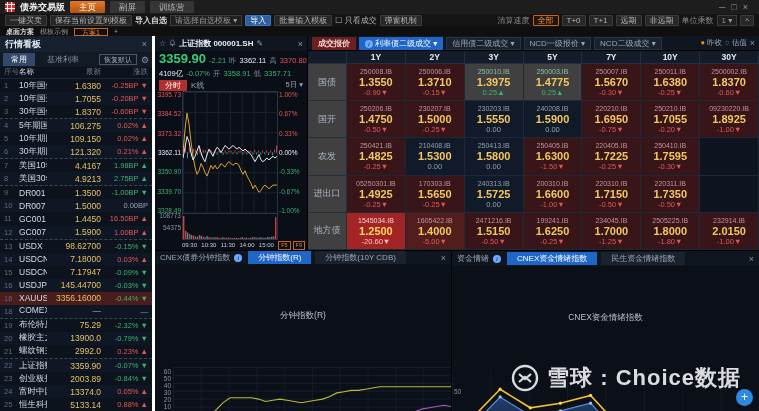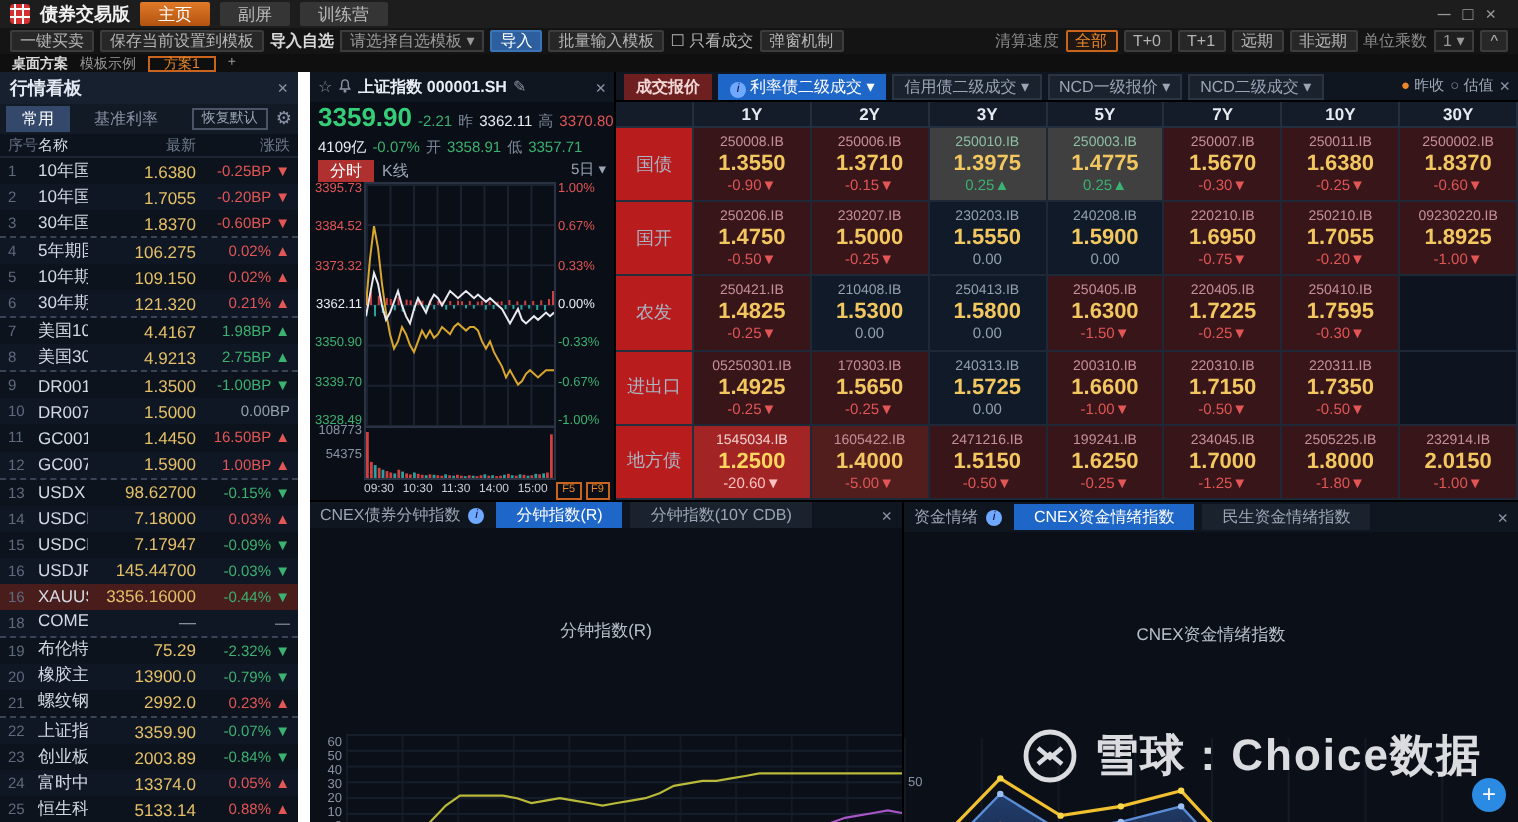--- a/index.html
+++ b/index.html
@@ -20,30 +20,30 @@
   .tbtn.primary { background:#2d5f9e; border-color:#3c74b8; color:#fff; }
   .tsel { background:#1f1f1f; border:1px solid #3c3c3c; padding:0 4px; height:11px; line-height:9px; color:#9a9a9a; white-space:nowrap; }
   .tlabel { color:#d8d8d8; font-weight:bold; white-space:nowrap; }
   .tlabel2 { color:#8a8a8a; white-space:nowrap; }
   .tbtn.orange { border-color:#c8641e; color:#e8882a; background:#201712; }
   #schemebar { height:9px; background:#0f0f0f; display:flex; align-items:center; gap:6px; padding:0 6px; font-size:7px; color:#999; }
   .scheme-on { border:1px solid #c8641e; color:#e8882a; padding:0 7px; height:8px; line-height:7px; }
   
   #main { display:flex; height:375px; }
   
-  #sidebar { width:155px; background:#0d131d; border-right:6px solid #ffffff; display:flex; flex-direction:column; }
+  #sidebar { width:155px; background:#0d131d; border-right:3px solid #ffffff; display:flex; flex-direction:column; }
   .sb-head { height:16px; background:#16202e; display:flex; align-items:center; padding:0 5px; font-size:9px; }
   .sb-title { color:#e3e9f2; font-weight:bold; }
   .xbtn { margin-left:auto; color:#8a93a5; font-size:9px; }
   .sb-tabs { height:15px; background:#121a26; display:flex; align-items:center; gap:4px; padding:0 3px; font-size:8px; }
   .sb-tab { padding:0 8px; height:13px; line-height:13px; color:#8a93a5; }
   .sb-tab.on { background:#34486b; color:#fff; }
   .sb-reset { border:1px solid #4a5568; color:#9aa5b5; font-size:7px; padding:0 4px; height:11px; line-height:9px; margin-left:auto; }
   .gear { color:#8a93a5; font-size:9px; }
-  .sb-cols { height:12px; display:flex; align-items:center; font-size:7.5px; color:#6e7a8d; padding:0 4px; border-bottom:1px solid #1c2533; }
+  .sb-cols { height:12px; display:flex; font-size:7.5px; color:#6e7a8d; padding:0 4px; border-bottom:1px solid #1c2533; }
   #watchlist-rows { flex:1; display:flex; flex-direction:column; }
   .sb-row { flex:1; display:flex; align-items:center; padding:0 4px; font-size:8.5px; }
   .sb-row:nth-child(even) { background:#101724; }
   .sb-row.sel { background:#4a1d1d; }
   .sb-row.sep { border-bottom:1px dashed #3a4456; }
   .sb-i { width:15px; color:#5f6b7e; font-size:7.5px; }
   .sb-n { flex:1; color:#d4dae4; white-space:nowrap; overflow:hidden; }
   .sb-v { width:54px; text-align:right; color:#e5c067; }
   .sb-c { width:47px; text-align:right; font-size:7.5px; }
   .red { color:#e25656; } .grn { color:#3bb271; } .gry { color:#93a0ad; } .wht { color:#e8edf5; }
@@ -83,21 +83,21 @@
   #quotepanel { flex:1; background:#0d1420; display:flex; flex-direction:column; }
   .qp-tabs { height:15px; display:flex; align-items:center; gap:3px; padding:0 4px; font-size:8px; background:#10161f; border-bottom:1px solid #000; }
   .qp-main { background:#6e1f1f; color:#f0d6d6; padding:0 6px; height:13px; line-height:13px; font-weight:bold; }
   .qp-tab { background:#1a222e; border:1px solid #2a3442; color:#9aa5b5; padding:0 5px; height:13px; line-height:11px; white-space:nowrap; }
   .qp-tab.on { background:#1e66c8; border-color:#1e66c8; color:#fff; }
   .info-i { display:inline-block; width:8px; height:8px; border-radius:50%; background:#6fa8ff; color:#103; font-size:6px; line-height:8px; text-align:center; font-style:italic; margin-right:2px; }
   .tgl { font-size:7.5px; color:#9aa5b5; white-space:nowrap; }
   .tgl .dot { color:#e8882a; } .tgl .cir { color:#7a8598; }
   #quote-grid { flex:1; display:grid; grid-template-columns:39px repeat(7,1fr); grid-template-rows:13px repeat(5,1fr); }
   .qh { background:#141c29; border:1px solid #232e3f; border-width:0 1px 1px 0; display:flex; align-items:center; justify-content:center; font-size:8.5px; font-weight:bold; color:#e6ebf2; }
-  .qlbl { background:#b91c1c; border:1px solid #232e3f; border-width:0 1px 1px 0; display:flex; align-items:center; justify-content:center; font-size:9px; color:#aab4c4; }
+  .qlbl { background:#404040; border:1px solid #232e3f; border-width:0 1px 1px 0; display:flex; align-items:center; justify-content:center; font-size:9px; color:#aab4c4; }
   .qcell { border:1px solid #1f2836; border-width:0 1px 1px 0; display:flex; flex-direction:column; align-items:center; justify-content:center; gap:0; }
   .qcode { font-size:7px; color:#c79099; line-height:9px; }
   .qval { font-size:11px; font-weight:bold; color:#f3c75f; line-height:12px; }
   .qchg { font-size:7.5px; line-height:9px; }
   .c-dn { background:#371519; } .c-dn2 { background:#511d1d; }
   .c-up { background:#404040; } .c-up .qcode { color:#8fbfa5; }
   .c-flat { background:#101a28; } .c-flat .qcode { color:#93a0ad; }
   .c-hot { background:#a32424; } .c-hot .qcode { color:#f2d2d2; } .c-hot .qchg { color:#ffc0c0; } .c-hot .qval { color:#ffd75e; }
   .c-empty { background:#0d141f; }
   

